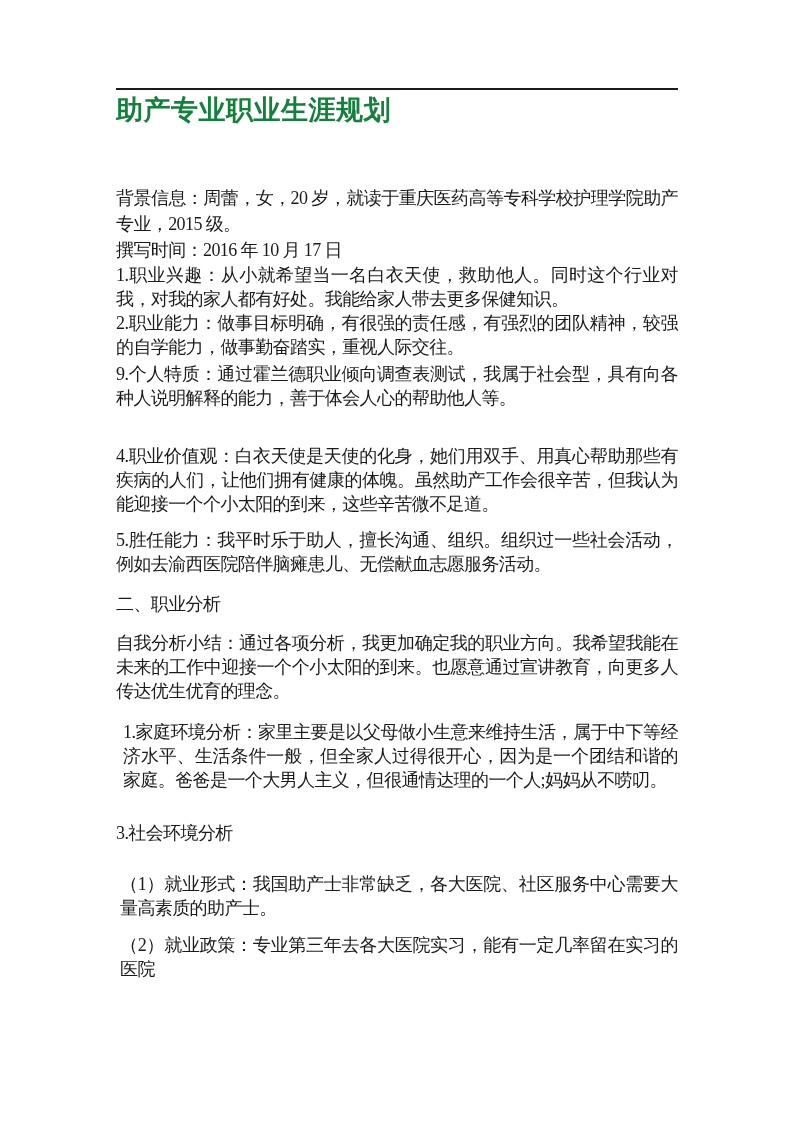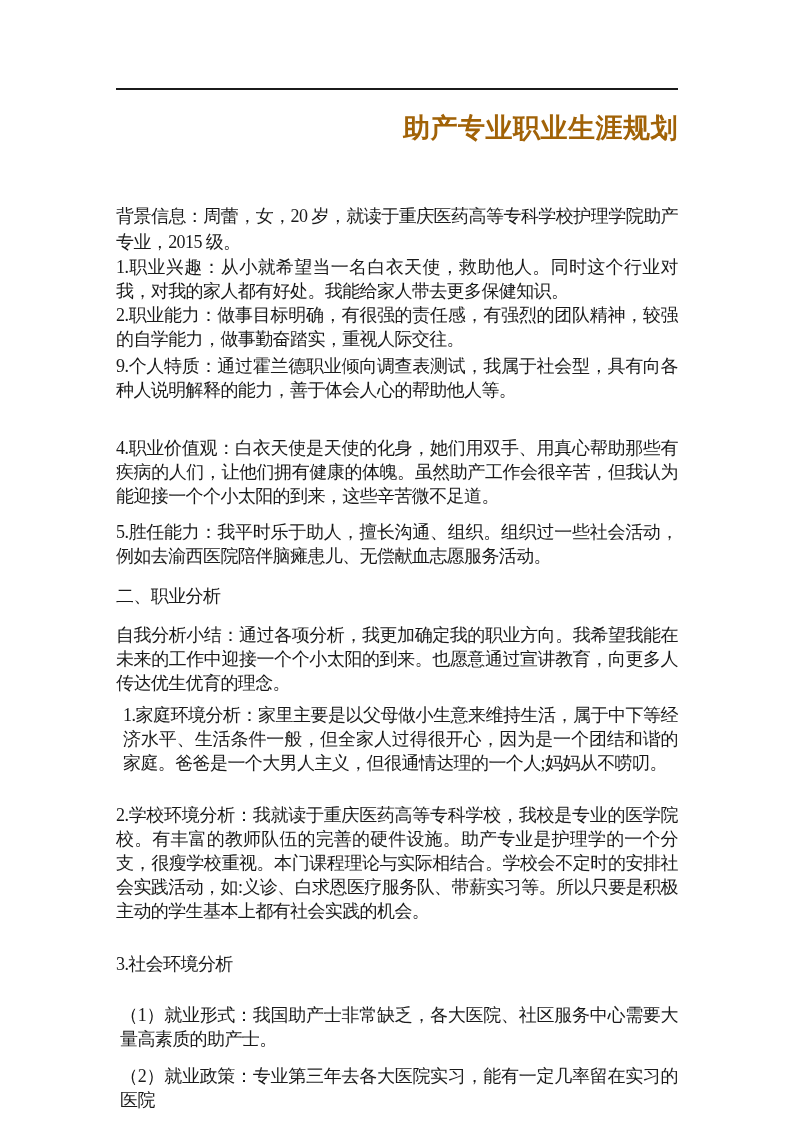--- a/index.html
+++ b/index.html
@@ -23,27 +23,27 @@
   .content {
     margin: 0 115px 0 116px;
     width: 562px;
   }
   .head-rule {
     margin-top: 88px;
     height: 0;
     border-top: 2px solid #1b1b1b;
   }
   .doc-title {
-    margin: 18px 0 0 0;
+    margin: 0 0 0 0;
     font-family: "Liberation Sans", "DejaVu Sans", sans-serif;
     font-weight: 700;
     font-size: 27px;
     line-height: 40px;
-    text-align: right;
-    color: #a16207;
+    text-align: left;
+    color: #15803d;
     letter-spacing: 0.5px;
   }
   .para {
     margin: 0;
     font-size: 18px;
     letter-spacing: -0.6px;
     line-height: 24px;
     text-align: justify;
     word-break: break-all;
   }
@@ -51,57 +51,57 @@
   .p1  { margin-top: 55px; }
   .p2  { margin-top: 0; }
   .p3  { margin-top: 11px; }
   .p4  { margin-top: 0; }
   .p5  { margin-top: 0; }
   .p6  { margin-top: 3px; }
   .p7  { margin-top: 34px; }
   .p8  { margin-top: 12px; }
   .p9  { margin-top: 15px; }
   .p10 { margin-top: 16px; }
-  .p11 { margin-top: 8px; margin-left: 7px; }
+  .p11 { margin-top: 17px; margin-left: 7px; }
   .p12 { margin-top: 28px; }
   .p13 { margin-top: 29px; }
   .p14 { margin-top: 27px; margin-left: 4px; }
   .p15 { margin-top: 13px; margin-left: 4px; }
 </style>
 </head>
 <body>
 
 <div class="page">
   <div class="content">
 
     <div class="head-rule"></div>
 
     <h1 class="doc-title">助产专业职业生涯规划</h1>
 
     <p class="para lh26 p1">背景信息：周蕾，女，20 岁，就读于重庆医药高等专科学校护理学院助产专业，2015 级。</p>
 
+    <p class="para lh26 p2">撰写时间：2016 年 10 月 17 日</p>
 
 
     <p class="para p4">1.职业兴趣：从小就希望当一名白衣天使，救助他人。同时这个行业对我，对我的家人都有好处。我能给家人带去更多保健知识。</p>
 
     <p class="para p5">2.职业能力：做事目标明确，有很强的责任感，有强烈的团队精神，较强的自学能力，做事勤奋踏实，重视人际交往。</p>
 
     <p class="para p6">9.个人特质：通过霍兰德职业倾向调查表测试，我属于社会型，具有向各种人说明解释的能力，善于体会人心的帮助他人等。</p>
 
     <p class="para p7">4.职业价值观：白衣天使是天使的化身，她们用双手、用真心帮助那些有疾病的人们，让他们拥有健康的体魄。虽然助产工作会很辛苦，但我认为能迎接一个个小太阳的到来，这些辛苦微不足道。</p>
 
     <p class="para p8">5.胜任能力：我平时乐于助人，擅长沟通、组织。组织过一些社会活动，例如去渝西医院陪伴脑瘫患儿、无偿献血志愿服务活动。</p>
 
     <p class="para p10">二、职业分析</p>
 
     <p class="para p9">自我分析小结：通过各项分析，我更加确定我的职业方向。我希望我能在未来的工作中迎接一个个小太阳的到来。也愿意通过宣讲教育，向更多人传达优生优育的理念。</p>
 
     <p class="para p11">1.家庭环境分析：家里主要是以父母做小生意来维持生活，属于中下等经济水平、生活条件一般，但全家人过得很开心，因为是一个团结和谐的家庭。爸爸是一个大男人主义，但很通情达理的一个人;妈妈从不唠叨。</p>
 
-    <p class="para p12">2.学校环境分析：我就读于重庆医药高等专科学校，我校是专业的医学院校。有丰富的教师队伍的完善的硬件设施。助产专业是护理学的一个分支，很瘦学校重视。本门课程理论与实际相结合。学校会不定时的安排社会实践活动，如:义诊、白求恩医疗服务队、带薪实习等。所以只要是积极主动的学生基本上都有社会实践的机会。</p>
 
     <p class="para p13">3.社会环境分析</p>
 
     <p class="para p14">（1）就业形式：我国助产士非常缺乏，各大医院、社区服务中心需要大量高素质的助产士。</p>
 
     <p class="para p15">（2）就业政策：专业第三年去各大医院实习，能有一定几率留在实习的医院</p>
 
   </div>
 </div>
 

